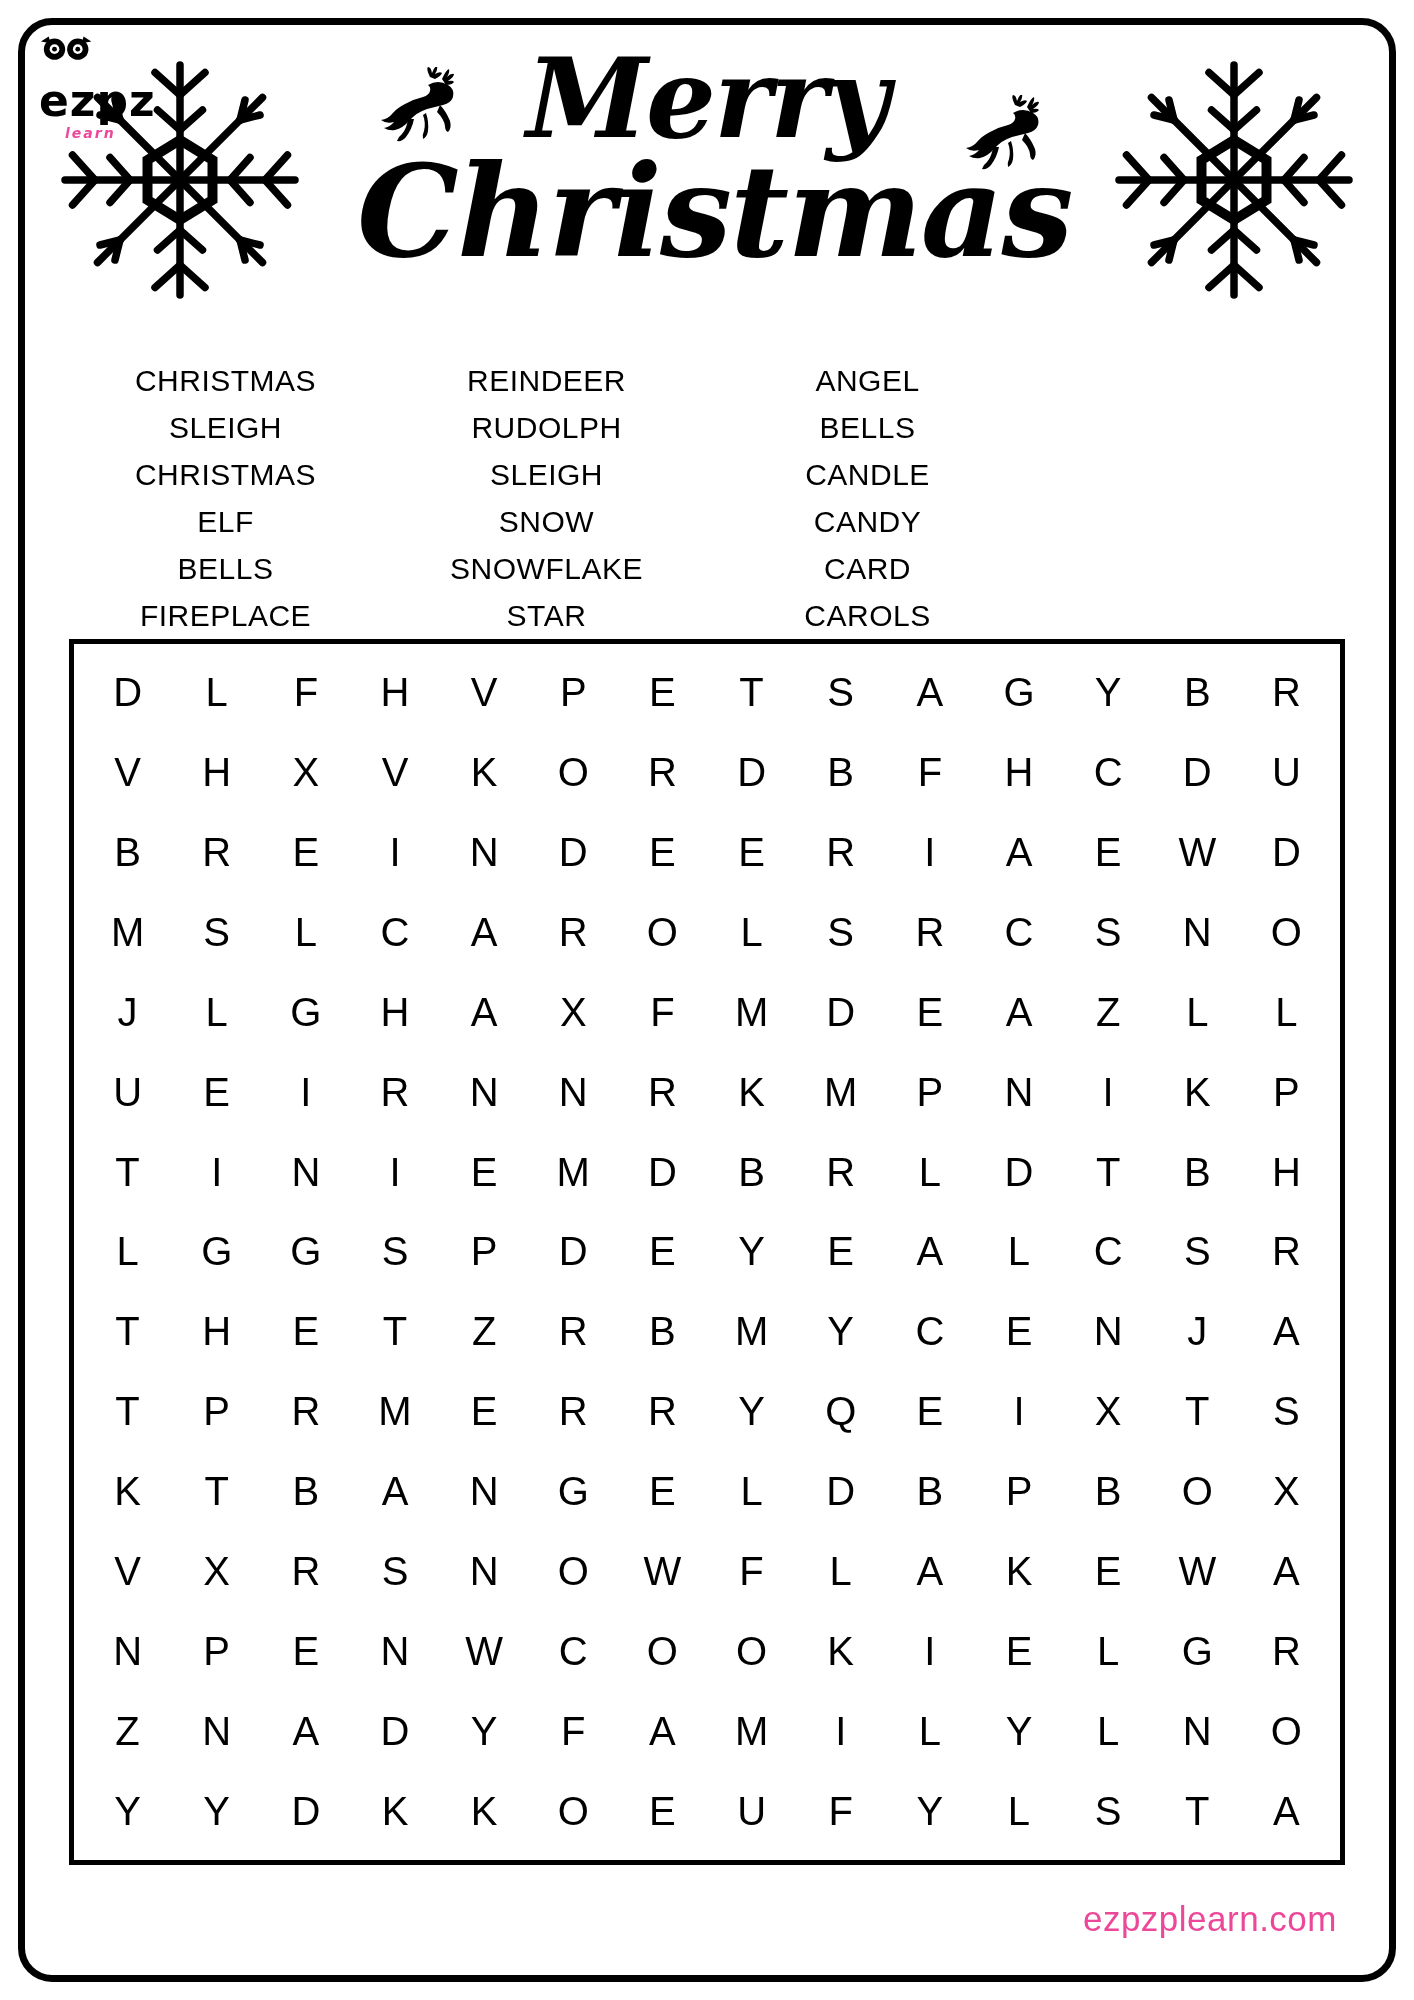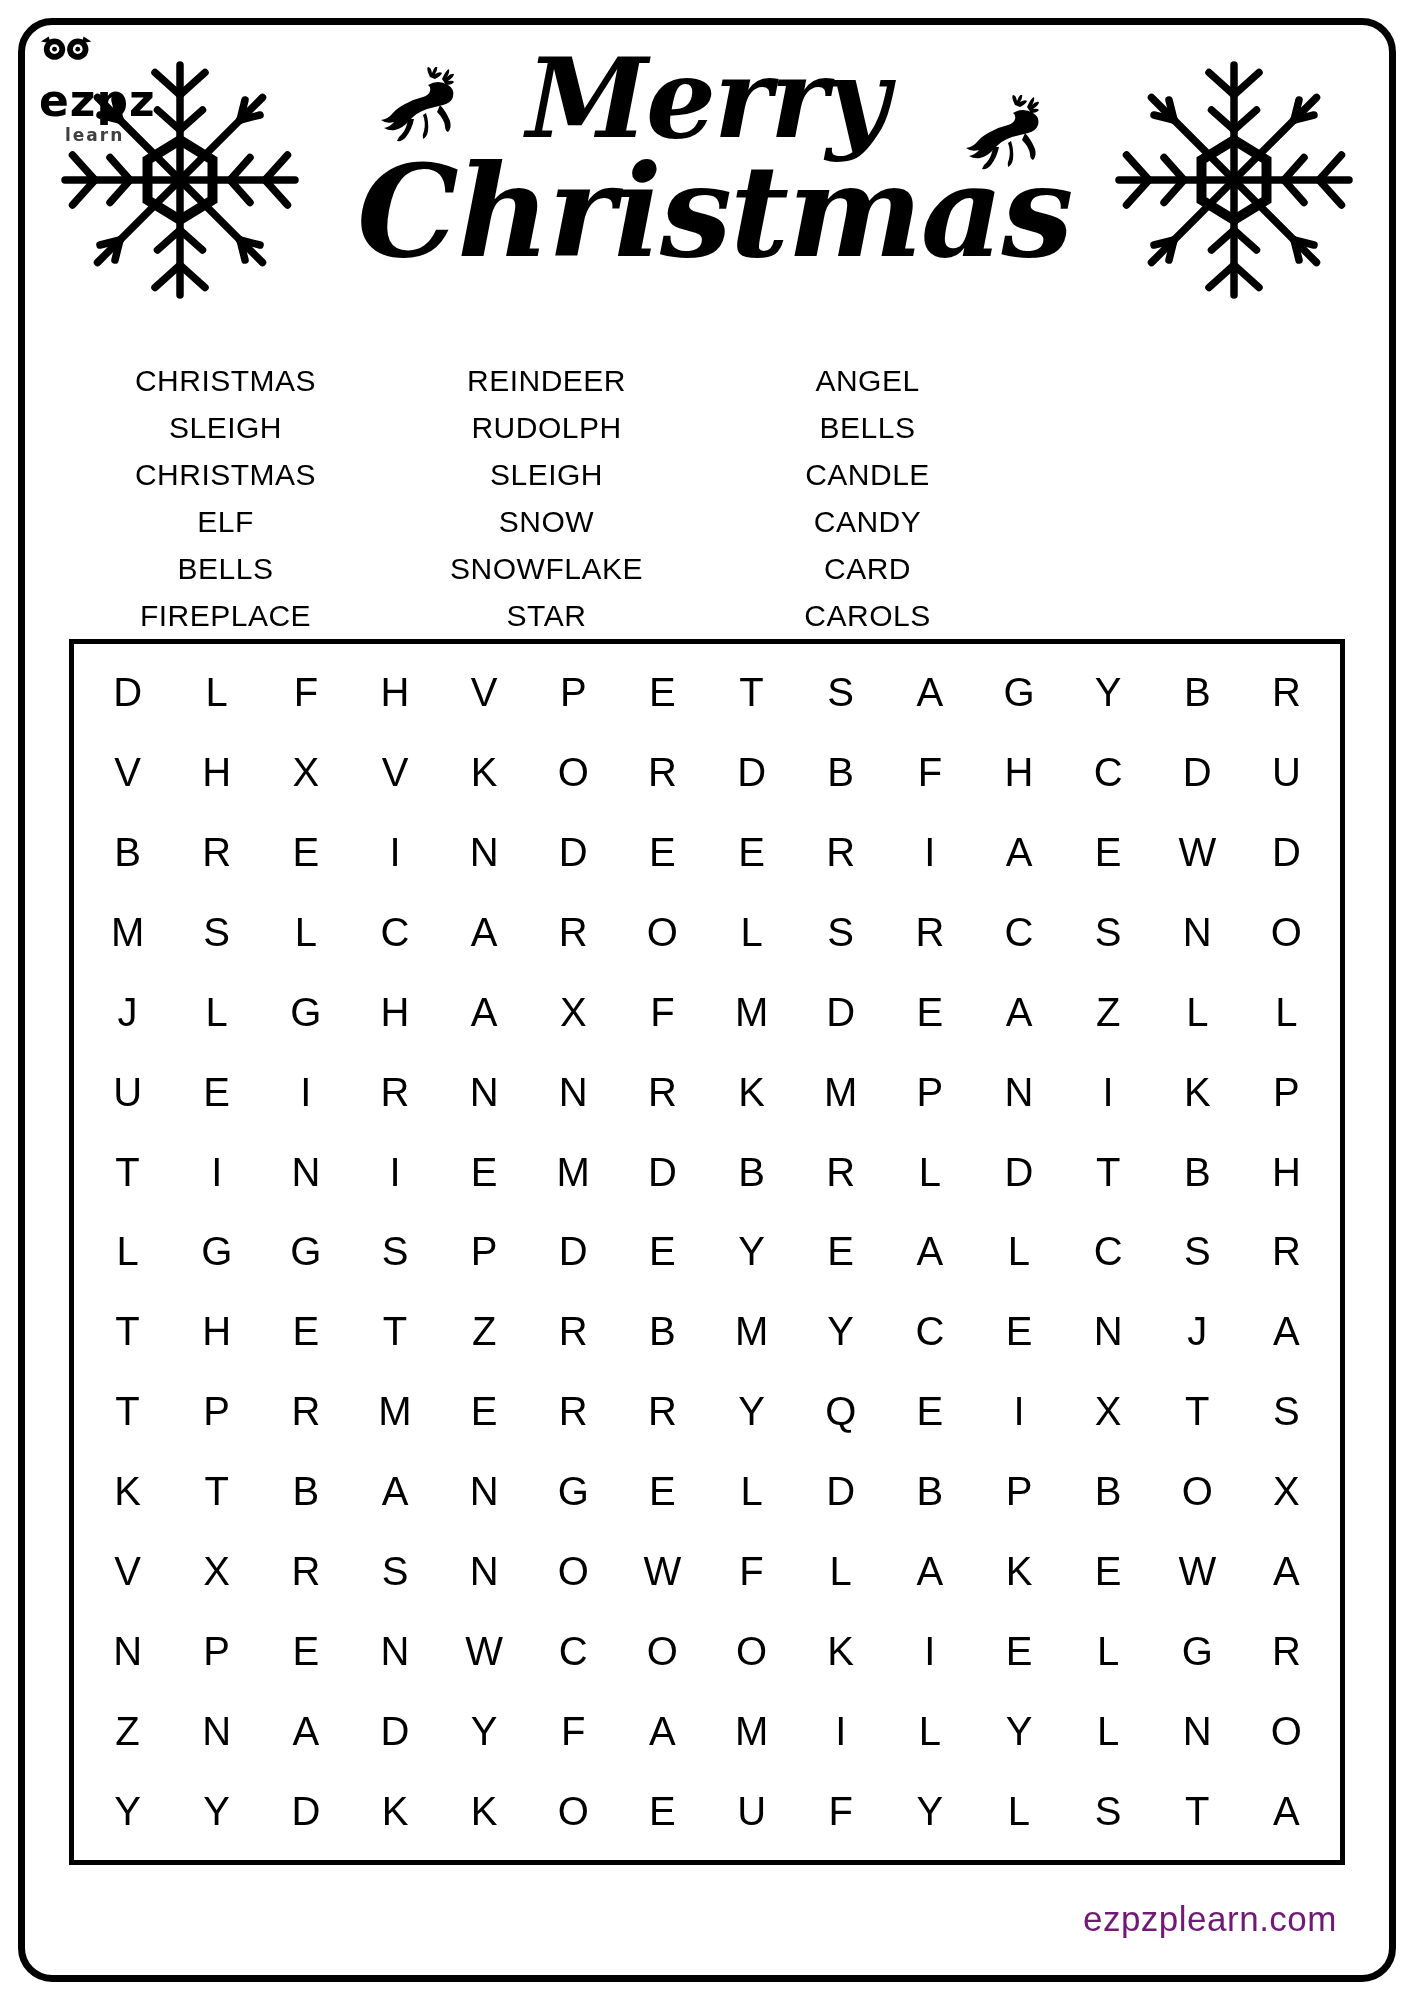--- a/index.html
+++ b/index.html
@@ -46,25 +46,26 @@
     font-family: "DejaVu Sans", sans-serif;
     font-weight: bold;
     font-size: 44px;
     letter-spacing: 1px;
     line-height: 44px;
     color: #000;
   }
   .logo-sub {
     font-family: "DejaVu Sans", sans-serif;
     font-weight: bold;
-    font-size: 17px;
+    font-size: 14px;
     letter-spacing: 2px;
     margin-top: 2px;
     margin-left: 26px;
-    color: #404040;
+    color: #ec4899;
+    font-style: italic;
   }
 
   
   .header {
     position: relative;
     height: 300px;
   }
 
   .flake {
     position: absolute;
@@ -161,21 +162,21 @@
   }
 
   
   .footer {
     position: absolute;
     right: 52px;
     bottom: 36px;
     font-family: "Liberation Sans", sans-serif;
     font-size: 35px;
     letter-spacing: 0.5px;
-    color: #701a75;
+    color: #ec4899;
   }
 </style>
 </head>
 <body>
 
 <div class="page">
   <div class="sheet">
 
     <div class="logo">
       <svg viewBox="0 0 130 40" width="126" height="40">

